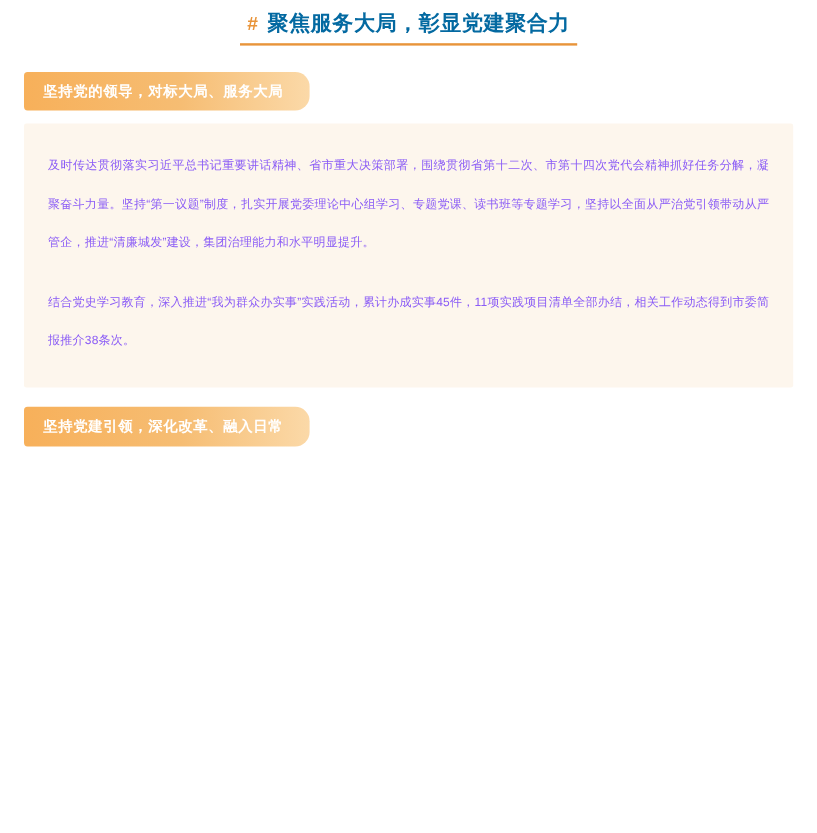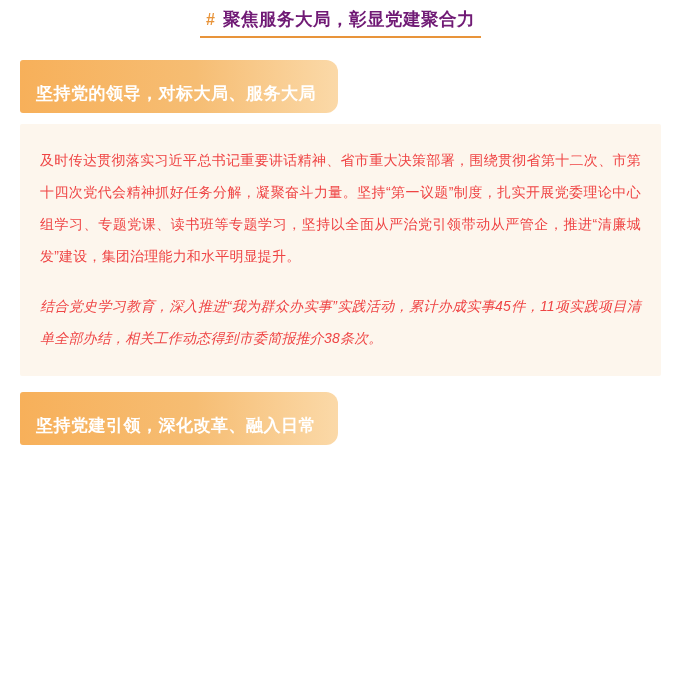--- a/index.html
+++ b/index.html
@@ -37,59 +37,58 @@
     padding: 0 6px 7px 6px;
   }
   .title-hash {
     color: #e8943a;
     font-size: 16px;
     font-weight: bold;
     margin-right: 8px;
     line-height: 1;
   }
   .title-text {
-    color: #701a75;
+    color: #0369a1;
     font-size: 17.5px;
     font-weight: bold;
     letter-spacing: 0.5px;
     line-height: 1;
   }
 
   
   .section {
     margin-top: 16px;
   }
   .section-head {
     display: inline-block;
     background: linear-gradient(90deg, #f7b05a 0%, #f6bd73 55%, #fbd9a8 100%);
     color: #ffffff;
-    font-size: 17px;
+    font-size: 12px;
     font-weight: bold;
-    padding: 24px 22px 9px 16px;
+    padding: 9px 22px 9px 16px;
     border-radius: 3px 12px 12px 3px;
     letter-spacing: 0.5px;
     line-height: 1.2;
   }
   .section-body {
     background: #fdf6ed;
     margin-top: 11px;
     padding: 20px 20px 22px 20px;
     border-radius: 2px;
   }
   .para {
-    font-size: 14px;
+    font-size: 10px;
     line-height: 32px;
-    color: #ef4444;
+    color: #8b5cf6;
     text-align: justify;
     margin: 0;
     letter-spacing: 0.2px;
   }
   .para + .para {
     margin-top: 18px;
-    font-style: italic;
   }
 </style>
 </head>
 <body>
 
 <div class="page">
 
   <div class="title-wrap">
     <div class="title-inner">
       <span class="title-hash">#</span>

